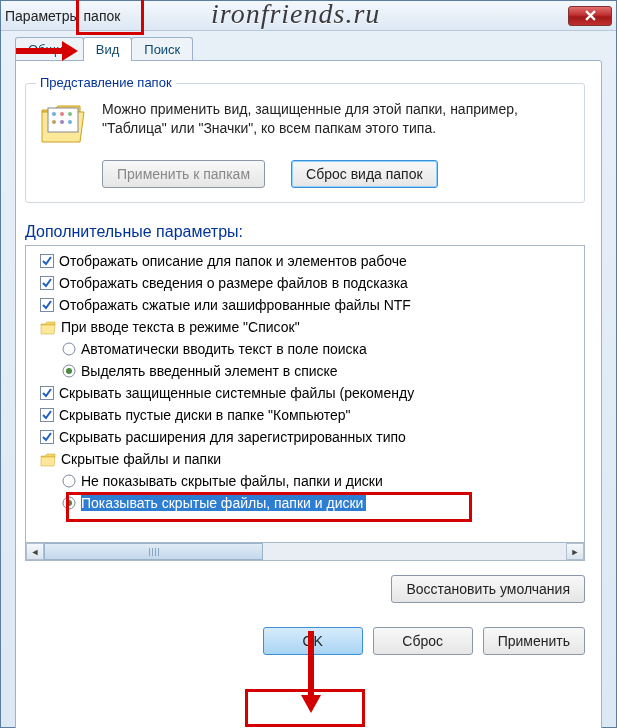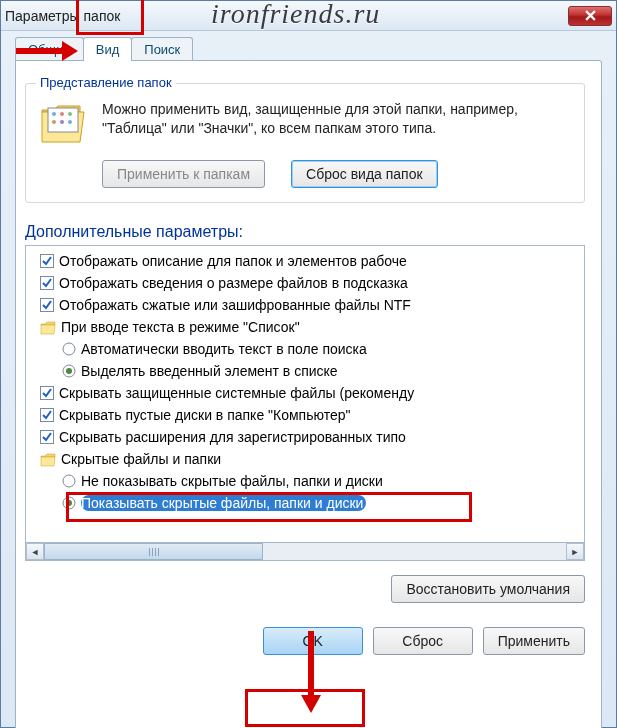--- a/index.html
+++ b/index.html
@@ -183,21 +183,20 @@
 .folder-small {
   width: 16px;
   height: 15px;
   margin-right: 5px;
   flex-shrink: 0;
 }
 .selected-row {
   background: #2d7dd2;
   color: #fff;
   padding-right: 3px;
-  border-radius: 8px;
 }
 .red-box-row {
   position: absolute;
   left: 40px;
   top: 246px;
   width: 406px;
   height: 30px;
   border: 3px solid #d40000;
   pointer-events: none;
 }

